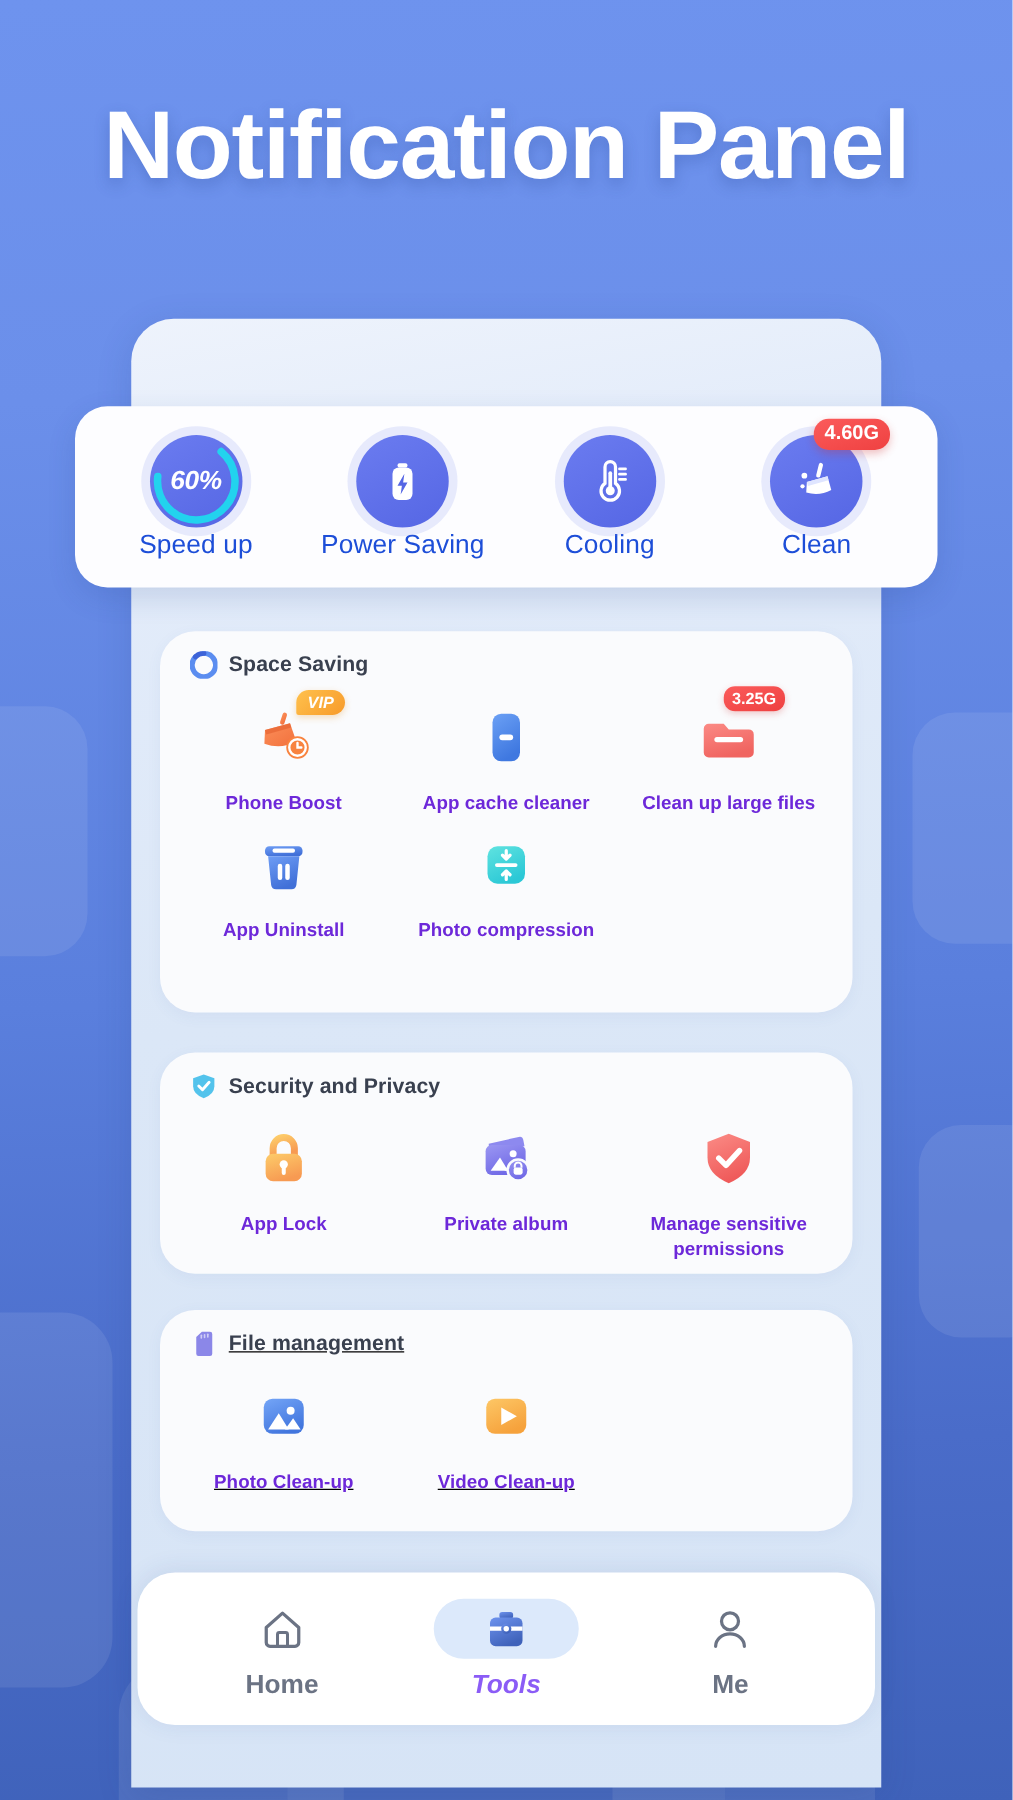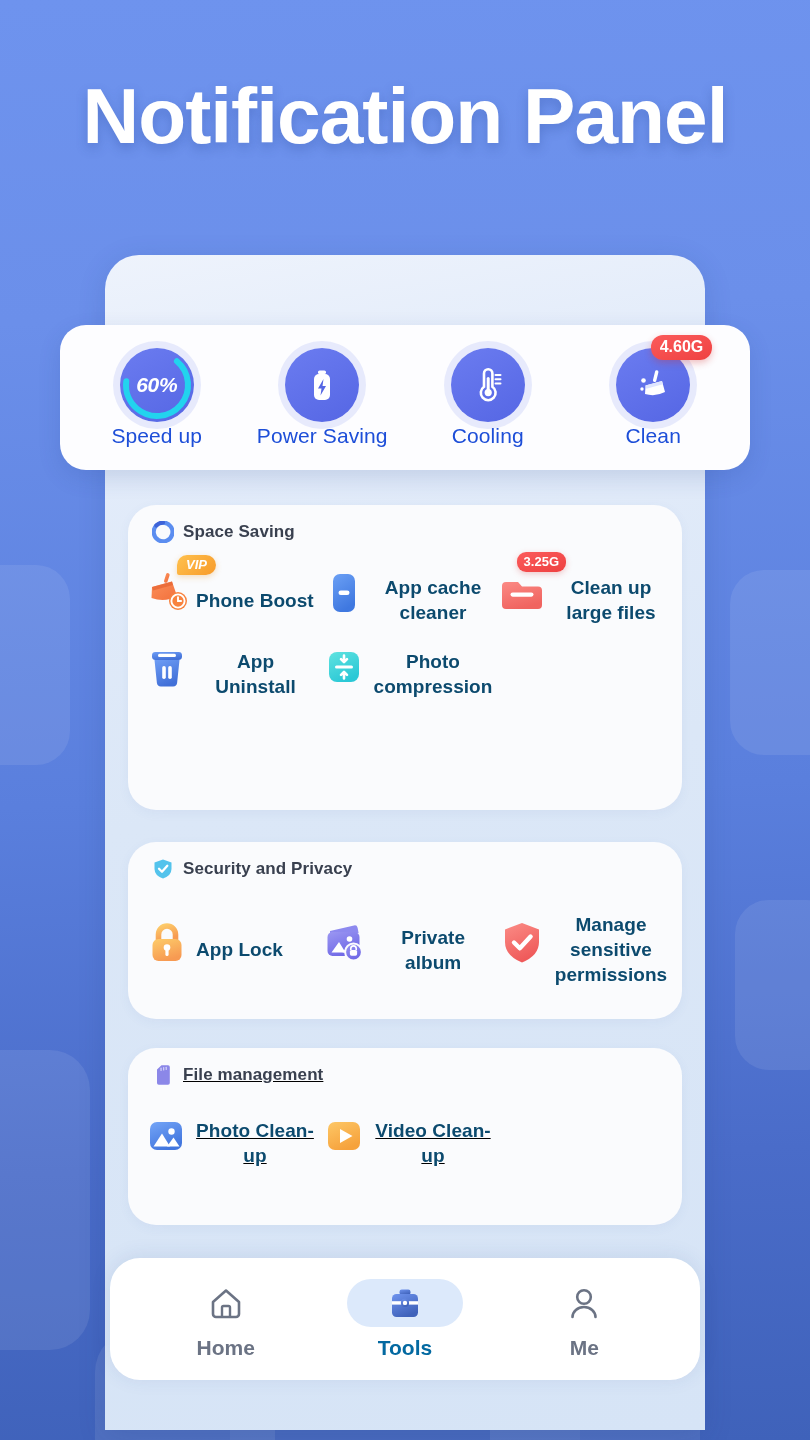--- a/index.html
+++ b/index.html
@@ -92,27 +92,27 @@
   #card-security { top: 842px; height: 177px; }
   #card-files    { top: 1048px; height: 177px; text-decoration: underline; }
 
   .card-head { display: flex; align-items: center; padding: 16px 0 0 24px; }
   .card-head-ico { width: 22px; height: 22px; margin-right: 9px; display: block; }
   .card-head-txt { font-size: 17px; font-weight: bold; color: #39404f; letter-spacing: .1px; }
 
   .grid { display: flex; flex-wrap: wrap; padding: 8px 10px 0 10px; }
   .tile {
     width: 178px; padding-top: 10px;
-    display: flex; flex-direction: row; align-items: center;
+    display: flex; flex-direction: column; align-items: center;
   }
   .tile-ico { width: 58px; height: 58px; position: relative; display: flex; align-items: center; justify-content: center; }
   .tile-ico svg { display: block; }
   .tile-label {
     margin-top: 14px; text-align: center; line-height: 1.32;
-    font-size: 19px; font-weight: bold; color: #0c4a6e; letter-spacing: .05px;
+    font-size: 15px; font-weight: bold; color: #6d28d9; letter-spacing: .05px;
   }
   .tile-badge {
     position: absolute; top: -12px; right: -16px;
     background: linear-gradient(160deg, #fb5b5b, #ee4040);
     color: #fff; font-size: 13px; font-weight: bold;
     padding: 2px 7px 3px; border-radius: 9px;
     box-shadow: 0 2px 6px rgba(210,50,50,.26); white-space: nowrap;
   }
   .vip-badge {
     position: absolute; top: -9px; right: -20px;
@@ -132,21 +132,21 @@
     display: flex; align-items: center; justify-content: space-around;
     padding: 0 26px;
   }
   .nav-item { display: flex; flex-direction: column; align-items: center; width: 150px; }
   .nav-ico-pill {
     width: 116px; height: 48px; border-radius: 24px;
     display: flex; align-items: center; justify-content: center;
   }
   .nav-ico-pill.active { background: #dce9fb; }
   .nav-label { margin-top: 9px; font-size: 21px; font-weight: bold; color: #6b7384; }
-  .nav-label.active { color: #0369a1; }
+  .nav-label.active { color: #8b5cf6; font-style: italic; }
 </style>
 </head>
 <body>
 
 <div class="deco d1"></div>
 <div class="deco d2"></div>
 <div class="deco d3"></div>
 <div class="deco d4"></div>
 <div class="deco d5"></div>
 <div class="deco d6"></div>

